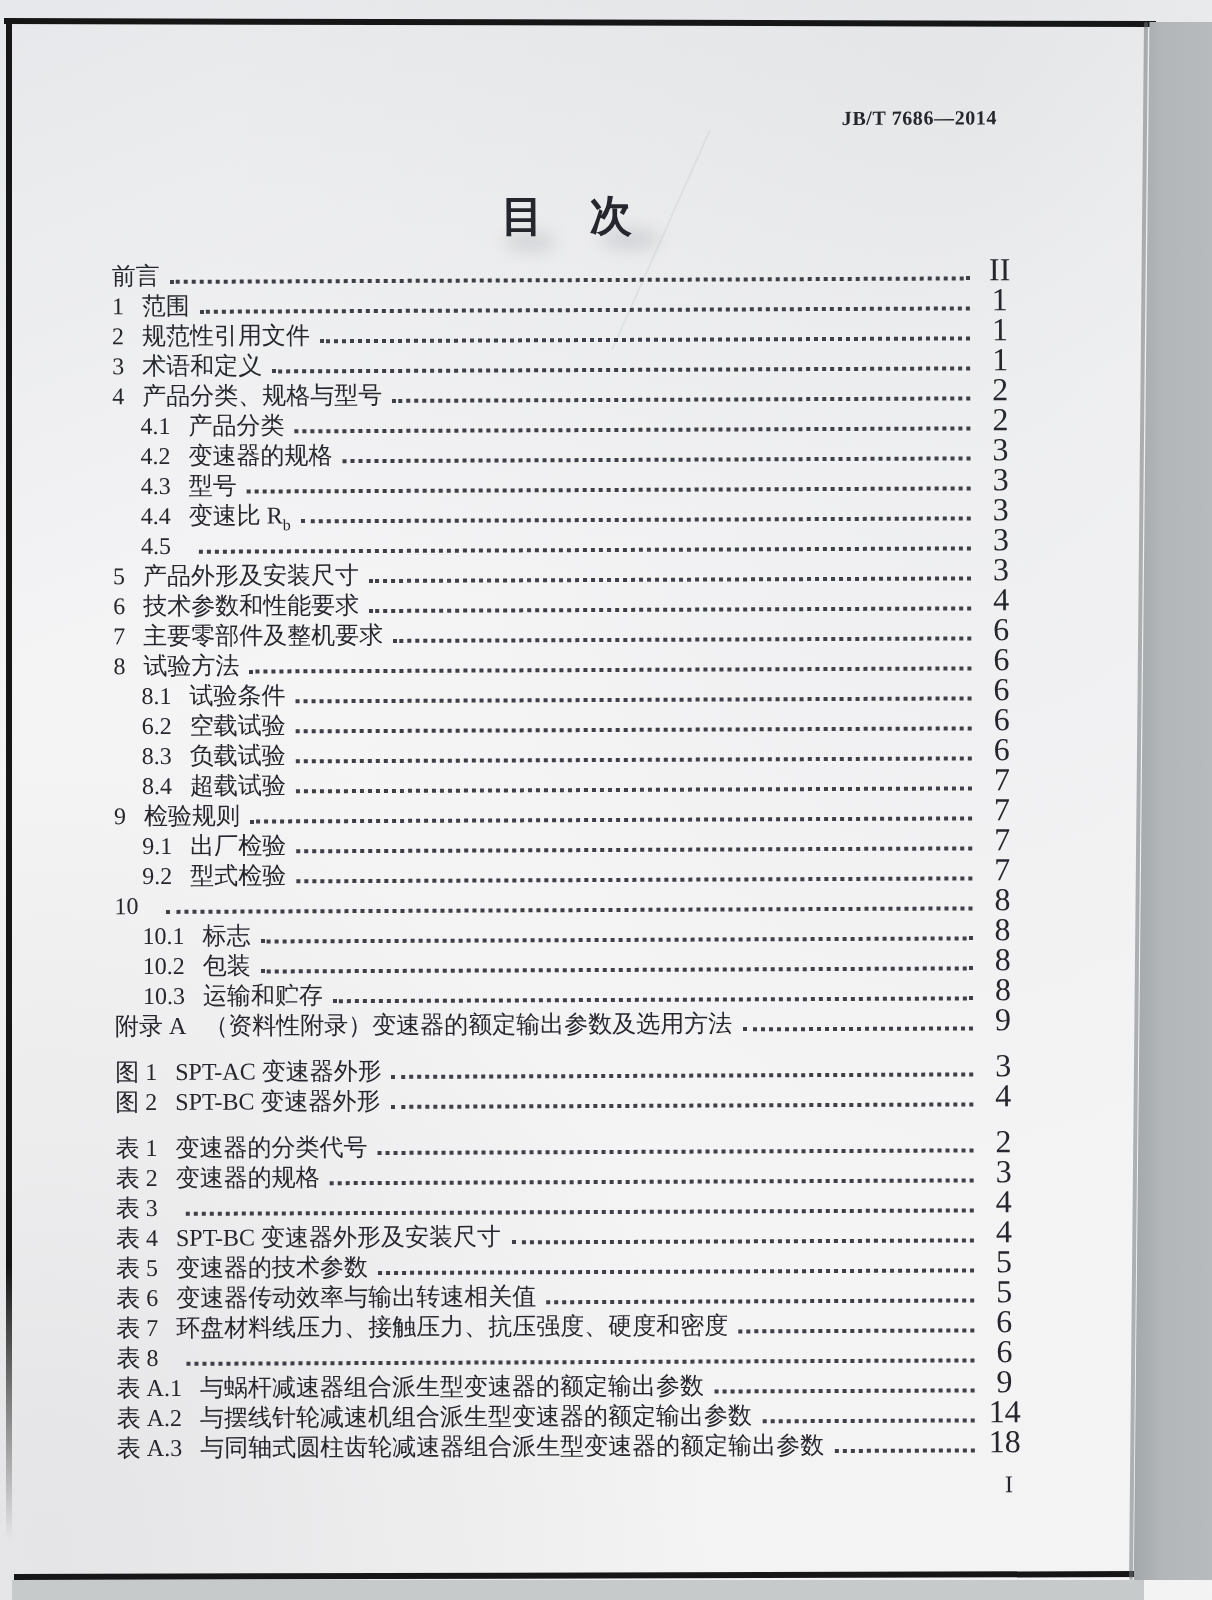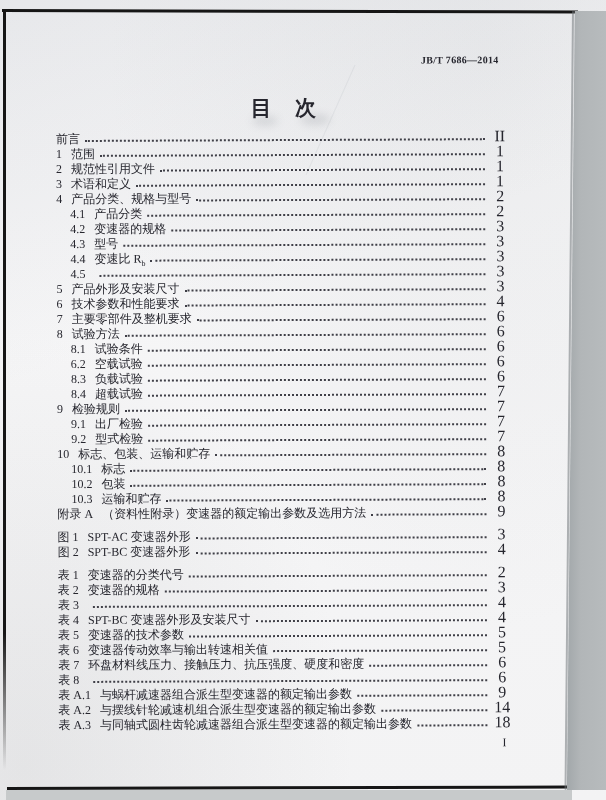--- a/index.html
+++ b/index.html
@@ -202,21 +202,20 @@
           <span class="toc-page">7</span>
         </div>
         <div class="toc-row indent1">
           <span class="toc-num">9.2</span>
           <span class="toc-title">型式检验</span>
           <span class="toc-dots"></span>
           <span class="toc-page">7</span>
         </div>
         <div class="toc-row">
           <span class="toc-num">10</span>
-          <span class="toc-title">标志、包装、运输和贮存</span>
           <span class="toc-dots"></span>
           <span class="toc-page">8</span>
         </div>
         <div class="toc-row indent1">
           <span class="toc-num">10.1</span>
           <span class="toc-title">标志</span>
           <span class="toc-dots"></span>
           <span class="toc-page">8</span>
         </div>
         <div class="toc-row indent1">

